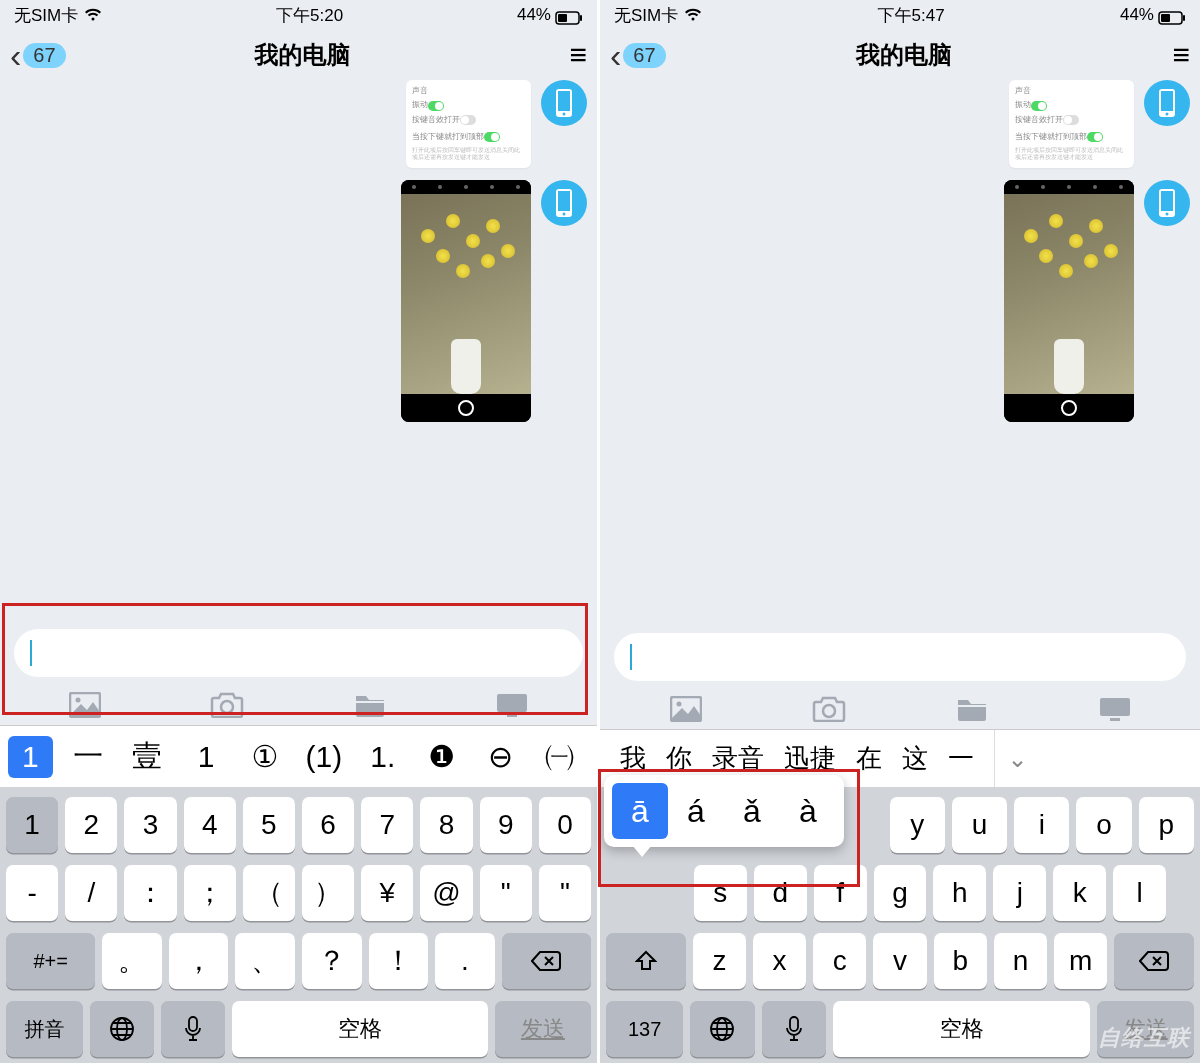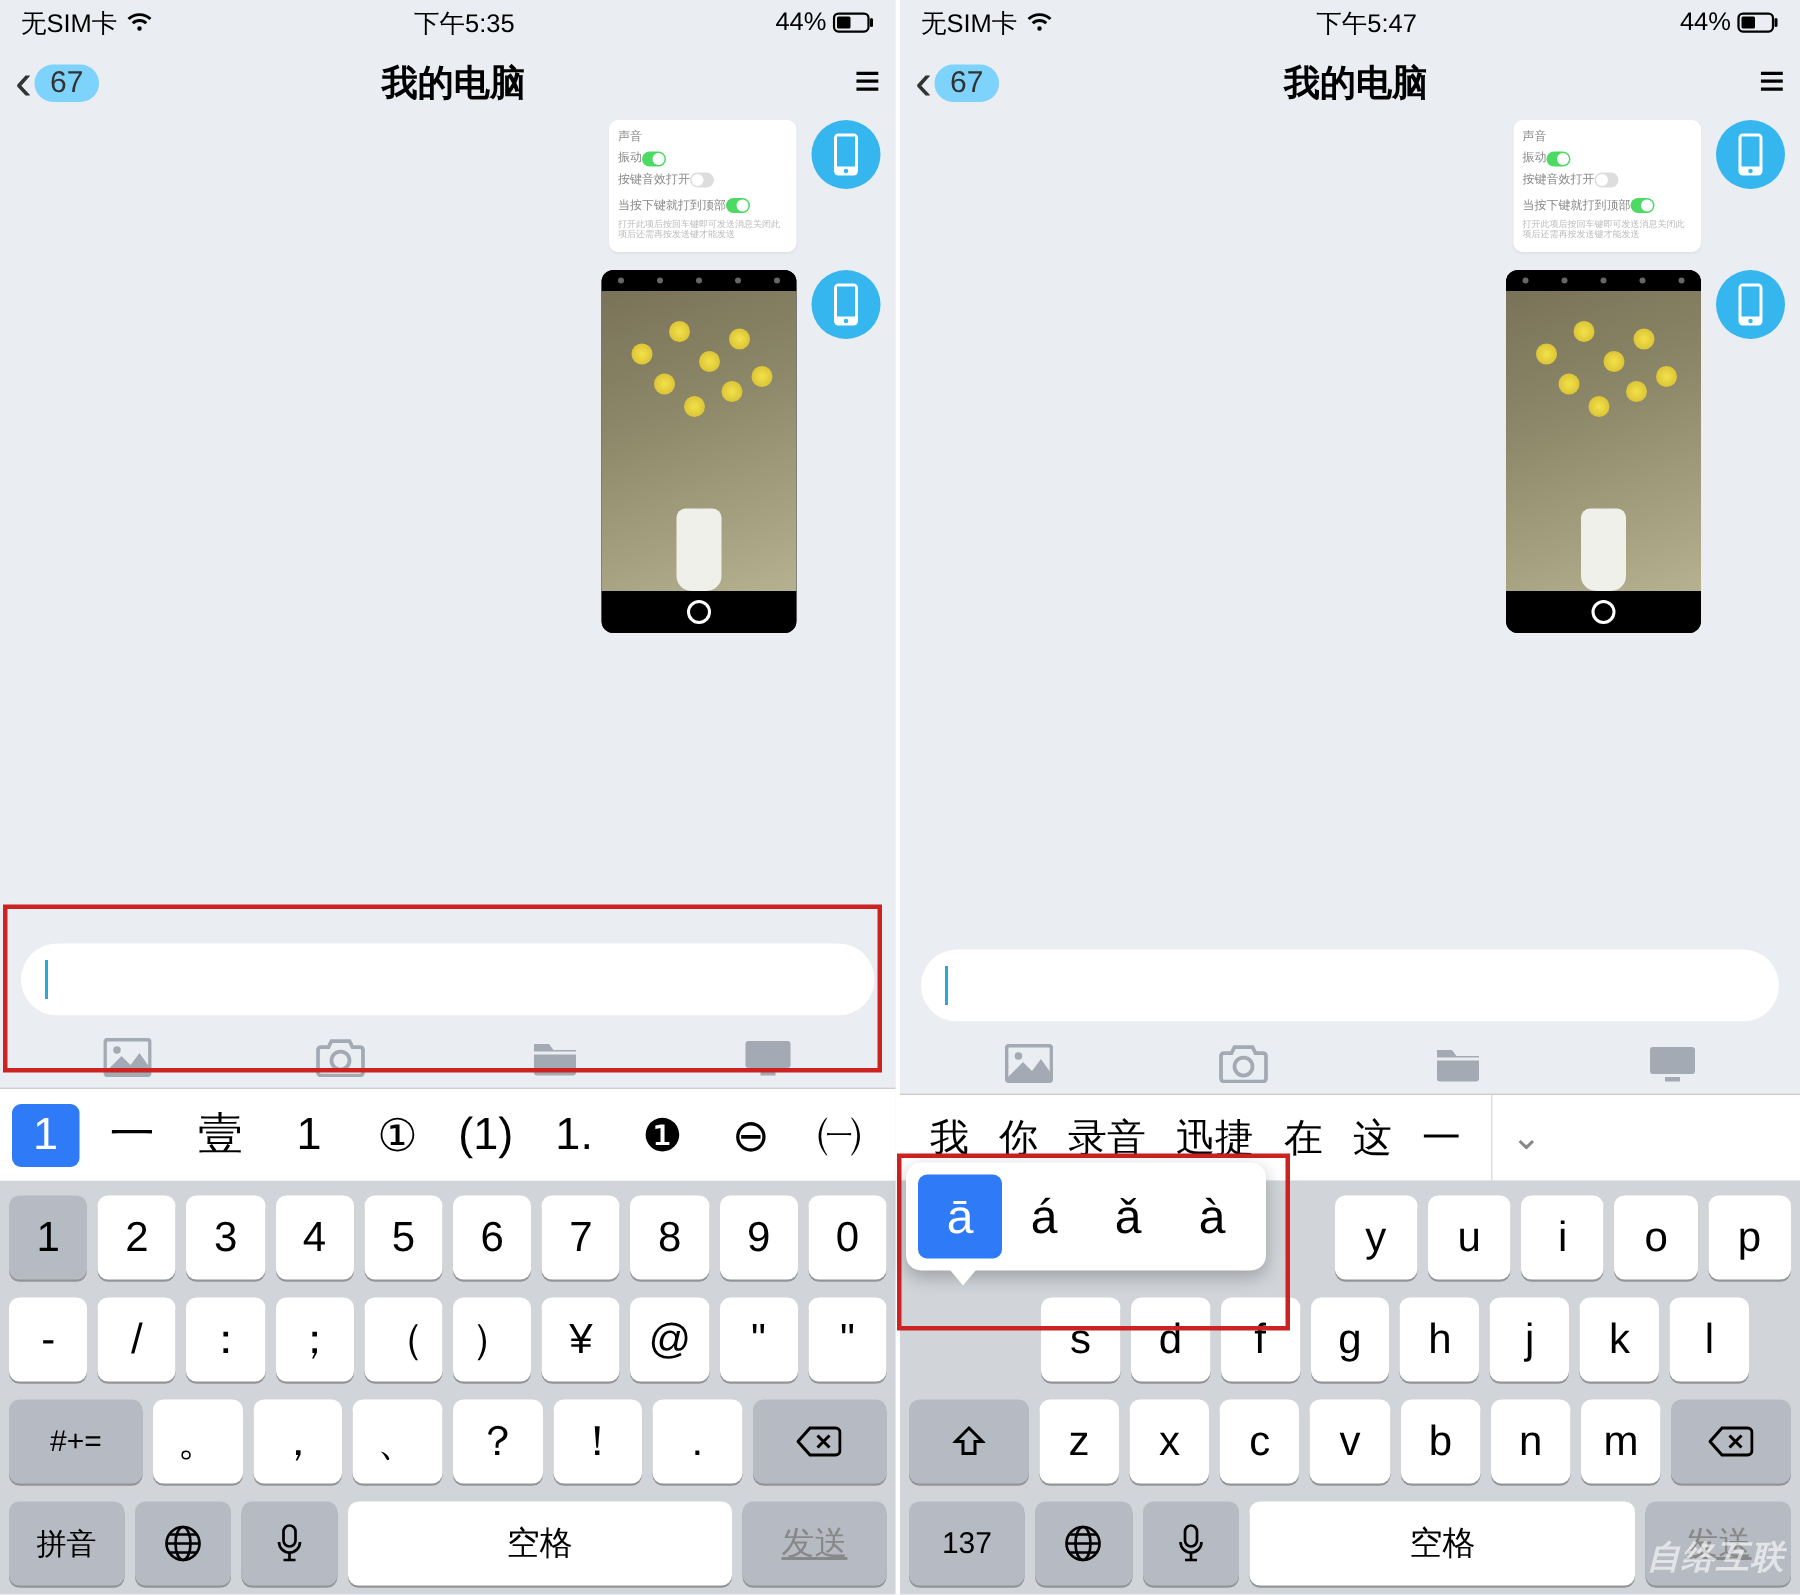--- a/index.html
+++ b/index.html
@@ -4,21 +4,21 @@
 <style>
   * { box-sizing: border-box; margin: 0; padding: 0; }
   body { font-family: -apple-system, "PingFang SC", sans-serif; background: #fff; width: 1200px; height: 1063px; overflow: hidden; }
   .container { display: flex; width: 1200px; height: 1063px; }
   .pane { width: 600px; height: 1063px; position: relative; background: #eaedf2; border-right: 3px solid #fff; display: flex; flex-direction: column; }
   .pane:last-child { border-right: none; }
 
   
   .status-bar { height: 30px; display: flex; align-items: center; justify-content: space-between; padding: 0 14px; font-size: 17px; background: #eaedf2; font-weight:500;}
   .status-left { display: flex; align-items: center; gap: 6px; }
-  .status-right { display: flex; align-items: center; gap: 4px; }
+  .status-right { display: flex; align-items: flex-end; gap: 4px; }
   .wifi-icon svg, .battery-icon svg { display:block; }
 
   
   .nav-bar { height: 50px; display: flex; align-items: center; padding: 0 10px; background: #eaedf2; }
   .back-arrow { font-size: 34px; color:#333; font-weight:300; }
   .badge { background:#7dd3fc; border-radius:14px; padding:1px 10px; font-size:20px; color:#333; margin-left:2px;}
   .nav-title { flex:1; text-align:center; font-size:24px; font-weight:600; color:#000; margin-right:30px;}
   .menu-icon { font-size:30px; font-weight:600; }
 
   
@@ -97,21 +97,21 @@
 
   <div class="status-bar">
     <div class="status-left">
       <span>无SIM卡</span>
       <span class="wifi-icon">
         <svg width="18" height="14" viewBox="0 0 18 14">
               <path d="M9 12.5a1.5 1.5 0 100-3 1.5 1.5 0 000 3zM5.2 8.2a5.5 5.5 0 017.6 0l1.4-1.4a7.5 7.5 0 00-10.4 0zM2.4 5.4a9.5 9.5 0 0113.2 0l1.4-1.4a11.5 11.5 0 00-16 0z"></path>
             </svg>
       </span>
     </div>
-    <span>下午5:35</span>
+    <span>下午5:20</span>
     <div class="status-right">
       <span>44%</span>
       <span class="battery-icon">
         <svg width="28" height="14" viewBox="0 0 28 14">
               <rect x="1" y="1" width="23" height="12" rx="3" fill="none" stroke="#000" stroke-width="1.5"></rect>
               <rect x="25" y="4" width="2" height="6" rx="1" fill="#000"></rect>
               <rect x="3" y="3" width="9" height="8" rx="1" fill="#000"></rect>
             </svg>
       </span>
     </div>

